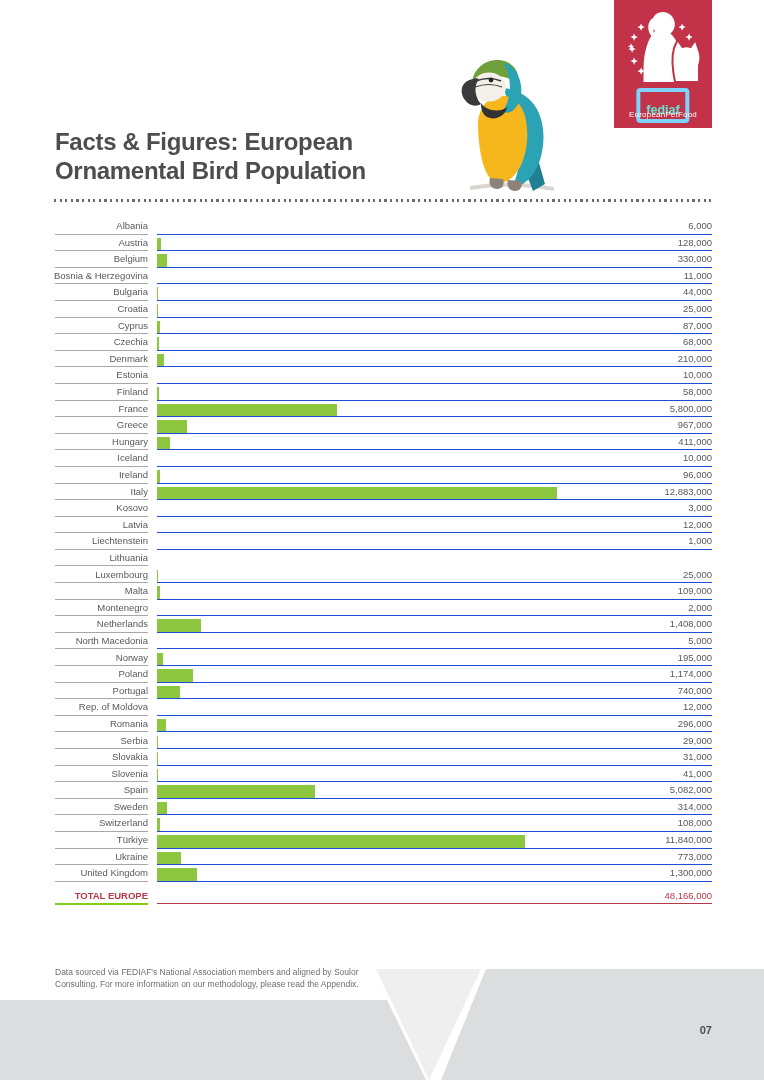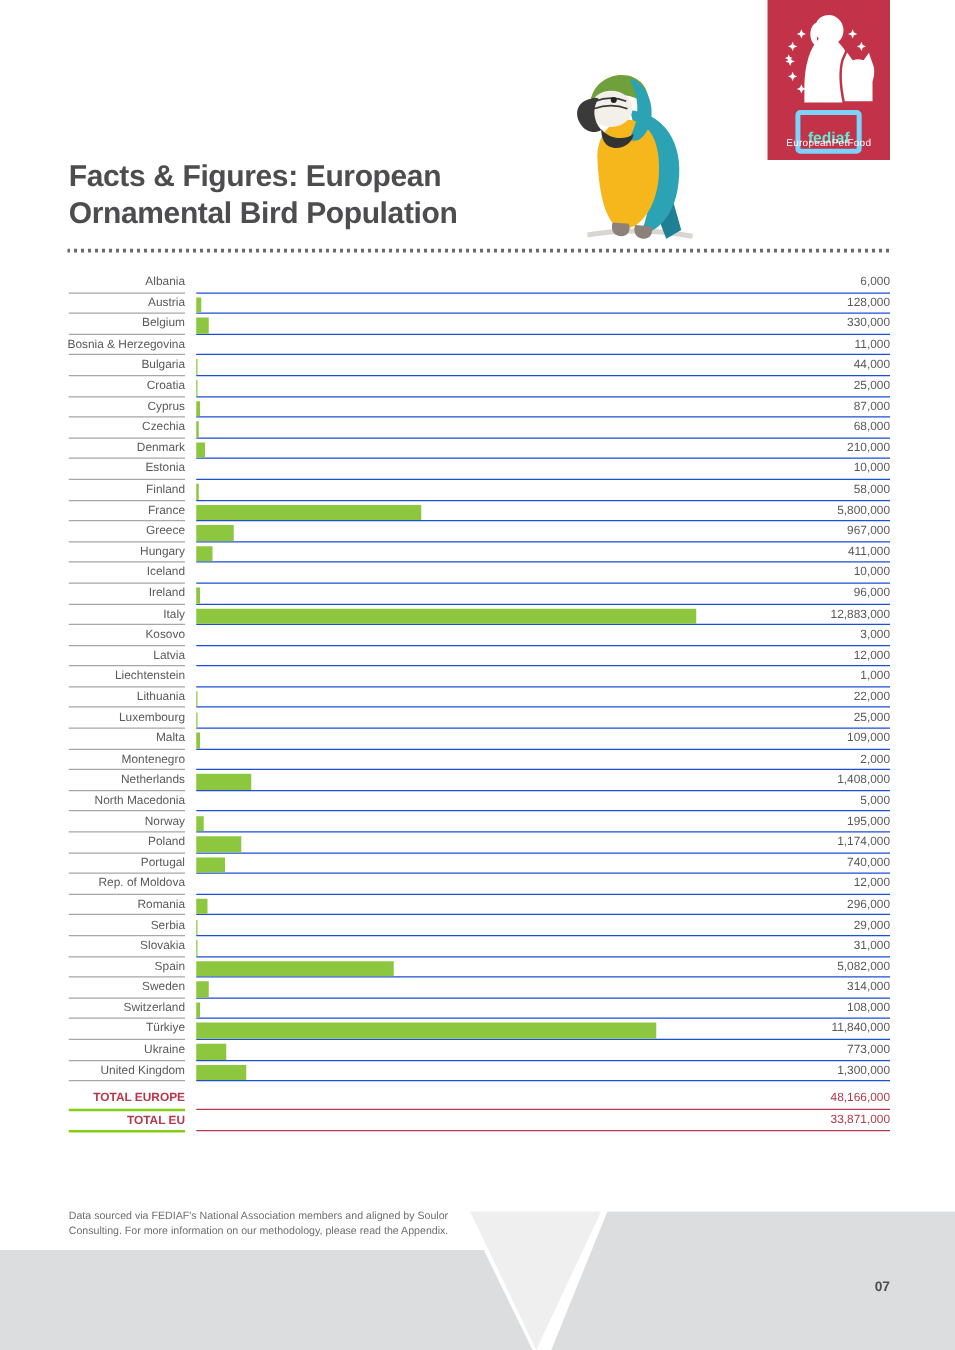--- a/index.html
+++ b/index.html
@@ -281,24 +281,20 @@
         <div class="crow">
           <div class="crow-label">Liechtenstein</div>
           <div class="crow-gap"></div>
           <div class="crow-bararea">
             <div class="crow-value">1,000</div>
           </div>
         </div>
         <div class="crow">
           <div class="crow-label">Lithuania</div>
           <div class="crow-gap"></div>
-          <div class="crow-bararea">
-            <div class="crow-bar" style="width: 1px; background: rgb(141, 198, 63);"></div>
-            <div class="crow-value">22,000</div>
-          </div>
         </div>
         <div class="crow">
           <div class="crow-label">Luxembourg</div>
           <div class="crow-gap"></div>
           <div class="crow-bararea">
             <div class="crow-bar" style="width: 1px; background: rgb(141, 198, 63);"></div>
             <div class="crow-value">25,000</div>
           </div>
         </div>
         <div class="crow">
@@ -377,20 +373,28 @@
             <div class="crow-bar" style="width: 1px; background: rgb(141, 198, 63);"></div>
             <div class="crow-value">29,000</div>
           </div>
         </div>
         <div class="crow">
           <div class="crow-label">Slovakia</div>
           <div class="crow-gap"></div>
           <div class="crow-bararea">
             <div class="crow-bar" style="width: 1px; background: rgb(141, 198, 63);"></div>
             <div class="crow-value">31,000</div>
+          </div>
+        </div>
+        <div class="crow">
+          <div class="crow-label">Slovenia</div>
+          <div class="crow-gap"></div>
+          <div class="crow-bararea">
+            <div class="crow-bar" style="width: 1.273px; background: rgb(141, 198, 63);"></div>
+            <div class="crow-value">41,000</div>
           </div>
         </div>
         <div class="crow">
           <div class="crow-label">Spain</div>
           <div class="crow-gap"></div>
           <div class="crow-bararea">
             <div class="crow-bar" style="width: 157.789px; background: rgb(141, 198, 63);"></div>
             <div class="crow-value">5,082,000</div>
           </div>
         </div>
@@ -436,27 +440,20 @@
         </div>
       </div>
     <div class="totals">
         <div class="crow total">
           <div class="crow-label">TOTAL EUROPE</div>
           <div class="crow-gap"></div>
           <div class="crow-bararea">
             <div class="crow-value">48,166,000</div>
           </div>
         </div>
-        <div class="crow total">
-          <div class="crow-label">TOTAL EU</div>
-          <div class="crow-gap"></div>
-          <div class="crow-bararea">
-            <div class="crow-value">33,871,000</div>
-          </div>
-        </div>
       </div>
   </div>
 
   <div class="source-note">
     <div>Data sourced via FEDIAF's National Association members and aligned by Soulor</div>
     <div>Consulting. For more information on our methodology, please read the Appendix.</div>
   </div>
 
   <div class="band-right"></div>
   <div class="band-triangle"></div>

